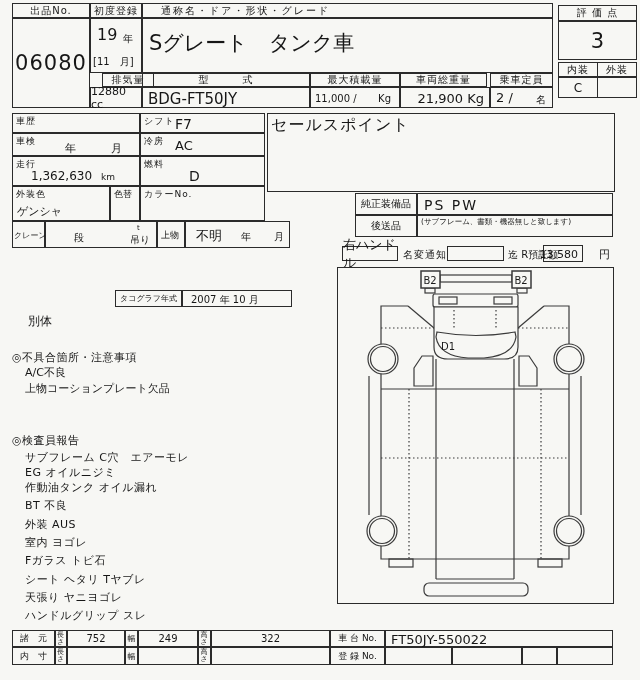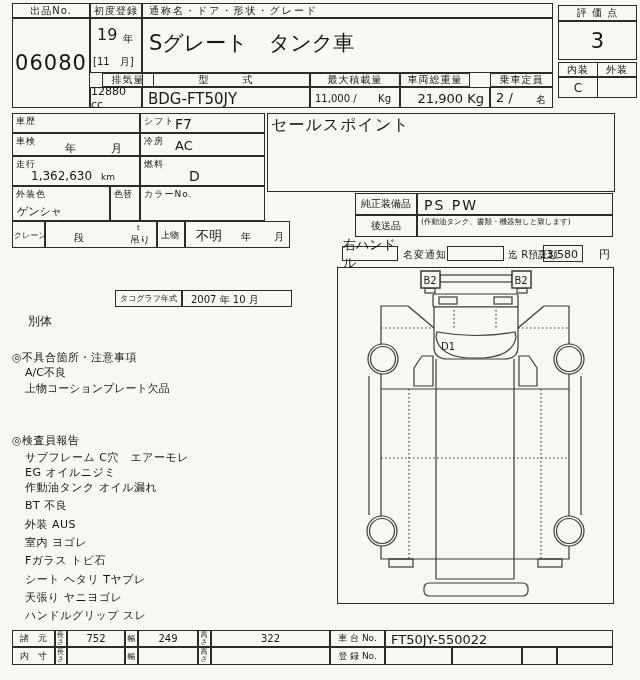--- a/index.html
+++ b/index.html
@@ -7,21 +7,21 @@
     width:640px;height:680px;
     background:#f7f7f4;
     font-family:"DejaVu Sans","Liberation Sans",sans-serif;
     color:#161616;
     position:relative;
     overflow:hidden;
   }
   #sheet{position:absolute;left:0;top:0;width:640px;height:680px;}
   .cell{position:absolute;border:1px solid #2b2b2b;box-sizing:border-box;background:transparent;}
   .hdr{display:flex;align-items:center;justify-content:center;font-size:10px;letter-spacing:1px;}
-  .hdr-l{justify-content:flex-start;padding-left:6px;letter-spacing:2px;}
+  .hdr-l{justify-content:flex-start;padding-left:18px;letter-spacing:2px;}
   .corner{position:absolute;top:1px;left:3px;font-size:9px;letter-spacing:1px;}
   .txt{position:absolute;white-space:nowrap;}
   .big{font-size:21px;}
   .ctr{display:flex;align-items:center;justify-content:center;}
   .vlabel{font-size:7px;line-height:7px;word-break:break-all;display:inline-block;width:8px;}
   .repline{position:absolute;left:25px;font-size:11px;white-space:nowrap;letter-spacing:0.5px;}
   svg text{font-family:"DejaVu Sans","Liberation Sans",sans-serif;}
 </style>
 </head>
 <body>
@@ -66,21 +66,21 @@
     </div>
 
   <div class="cell hdr" style="left:310px;top:73px;width:90px;height:14px">
       <span>最大積載量</span>
     </div>
   <div class="cell" style="left:310px;top:87px;width:90px;height:21px">
     <span class="txt" style="left:4px;top:5px;font-size:10px">11,000 /</span>
     <span class="txt" style="right:8px;top:5px;font-size:10px">Kg</span>
   </div>
 
-  <div class="cell hdr" style="left:400px;top:73px;width:70px;height:14px">
+  <div class="cell hdr" style="left:400px;top:73px;width:87px;height:14px">
       <span>車両総重量</span>
     </div>
   <div class="cell" style="left:400px;top:87px;width:90px;height:21px">
       <span class="txt" style="right:5px;top:3px;font-size:13px">21,900 Kg</span>
     </div>
 
   <div class="cell hdr" style="left:490px;top:73px;width:63px;height:14px">
       <span>乗車定員</span>
     </div>
   <div class="cell" style="left:490px;top:87px;width:63px;height:21px">
@@ -170,21 +170,21 @@
   <div class="cell ctr" style="left:355px;top:193px;width:62px;height:22px;font-size:10px">
       <span>純正装備品</span>
     </div>
   <div class="cell" style="left:417px;top:193px;width:196px;height:22px">
       <span class="txt" style="left:6px;top:3px;font-size:14px;letter-spacing:2px">PS PW</span>
     </div>
   <div class="cell ctr" style="left:355px;top:215px;width:62px;height:22px;font-size:10px">
       <span>後送品</span>
     </div>
   <div class="cell" style="left:417px;top:215px;width:196px;height:22px">
-      <span class="txt" style="left:3px;top:1px;font-size:7.5px">(作動油タンク、書類・機器無しと致します)</span>
+      <span class="txt" style="left:3px;top:1px;font-size:7.5px">(サブフレーム、書類・機器無しと致します)</span>
     </div>
 
   <div class="cell ctr" style="left:342px;top:246px;width:56px;height:15px;font-size:13px">
       <span>右ハンドル</span>
     </div>
   <span class="txt" style="left:403px;top:248px;font-size:10px;letter-spacing:1px">名変通知</span>
   <div class="cell" style="left:447px;top:246px;width:57px;height:15px"></div>
   <span class="txt" style="left:508px;top:248px;font-size:10px">迄 R預託額</span>
   <div class="cell" style="left:543px;top:245px;width:40px;height:17px">
       <span class="txt" style="right:4px;top:2px;font-size:11px">13,580</span>

